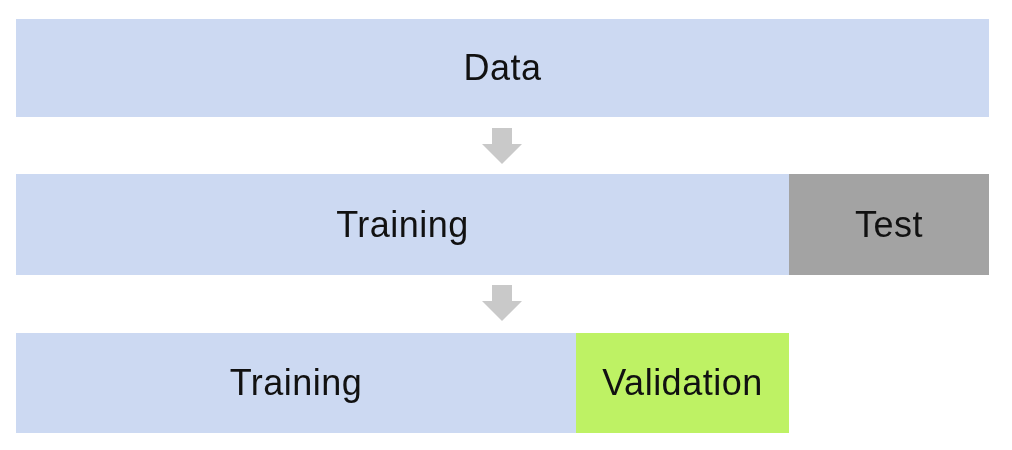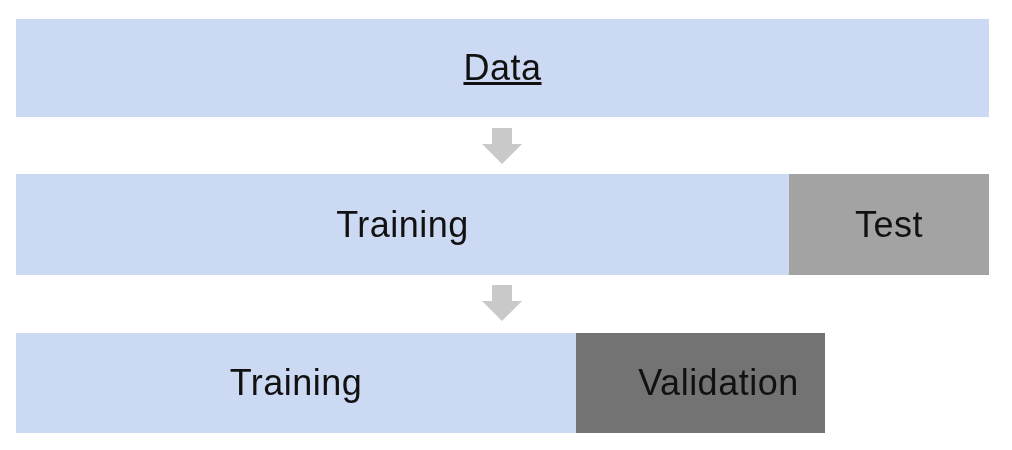--- a/index.html
+++ b/index.html
@@ -44,21 +44,21 @@
   }
   .arrow.arrow-1 { left: 482px; top: 128px; }
   .arrow.arrow-2 { left: 482px; top: 285px; }
   .arrow svg { display: block; width: 100%; height: 100%; }
 </style>
 </head>
 <body>
 
 <div class="canvas" style="color: rgb(17, 17, 17);">
 
-  <div class="bar data-bar" style="background-color: rgb(204, 217, 242); text-decoration: underline;">
+  <div class="bar data-bar" style="background-color: rgb(204, 217, 242);">
     <span class="bar-label">Data</span>
   </div>
 
   <div class="arrow arrow-1" style="color: rgb(201, 201, 201);">
     <svg viewBox="0 0 40 36" xmlns="http://www.w3.org/2000/svg" aria-hidden="true">
       <path d="M10 0 H30 V16 H40 L20 36 L0 16 H10 Z" fill="currentColor"></path>
     </svg>
   </div>
 
   <div class="bar train2-bar" style="background-color: rgb(204, 217, 242);">
@@ -70,17 +70,17 @@
 
   <div class="arrow arrow-2" style="color: rgb(201, 201, 201);">
     <svg viewBox="0 0 40 36" xmlns="http://www.w3.org/2000/svg" aria-hidden="true">
       <path d="M10 0 H30 V16 H40 L20 36 L0 16 H10 Z" fill="currentColor"></path>
     </svg>
   </div>
 
   <div class="bar train3-bar" style="background-color: rgb(204, 217, 242);">
     <span class="bar-label">Training</span>
   </div>
-  <div class="bar validation-bar" style="background-color: #737373; padding-left: 36px;">
+  <div class="bar validation-bar" style="background-color: #bef264;">
     <span class="bar-label">Validation</span>
   </div>
 
 </div>
 
 </body></html>

